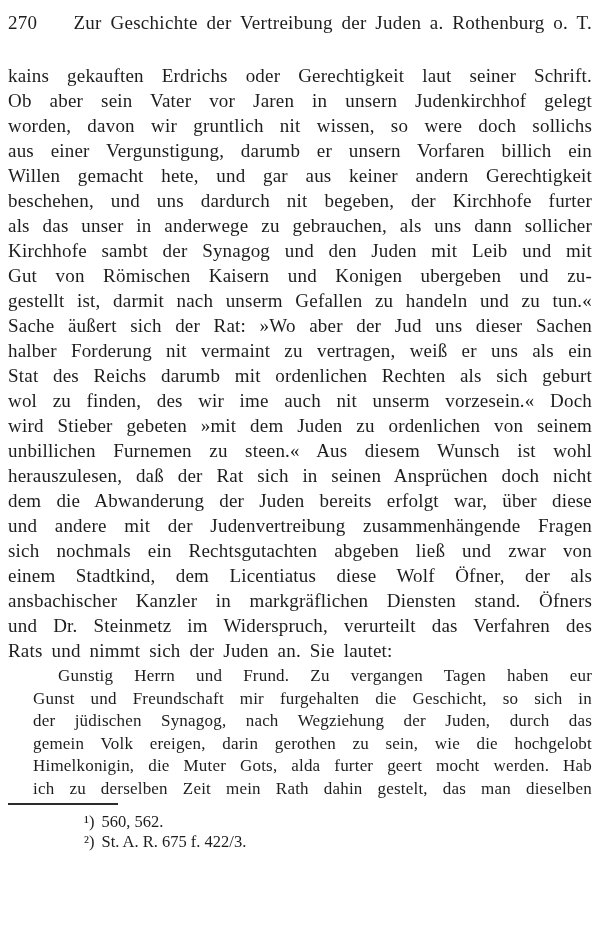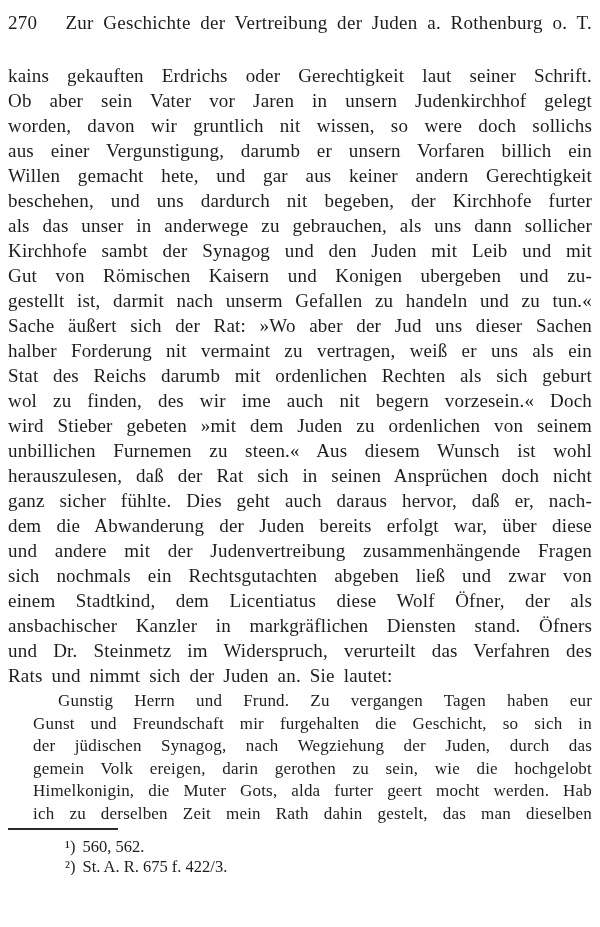--- a/index.html
+++ b/index.html
@@ -24,21 +24,21 @@
     align-items: baseline;
     font-size: 19px;
     line-height: 22px;
     letter-spacing: 0.3px;
   }
   .page-num {
     flex: 0 0 auto;
   }
   .running-head {
     flex: 1 1 auto;
-    margin-left: 28px;
+    margin-left: 36px;
     text-align: justify;
     text-align-last: justify;
     word-spacing: 2px;
   }
   .body-text {
     margin-top: 29px;
     font-size: 19px;
     line-height: 25px;
   }
   .line {
@@ -62,21 +62,21 @@
     text-indent: 25px;
   }
   .fn-rule {
     width: 110px;
     height: 2px;
     background: #2b2b2b;
     margin-top: 3px;
   }
   .footnotes {
     margin-top: 7px;
-    margin-left: 57px;
+    margin-left: 76px;
     font-size: 16.5px;
     line-height: 20px;
     font-family: Liberation Serif, serif;
   }
   .fn-marker {
     margin-right: 7px;
   }
 </style>
 </head>
 <body>
@@ -95,25 +95,24 @@
       <div class="line">aus einer Vergunstigung, darumb er unsern Vorfaren billich ein</div>
       <div class="line">Willen gemacht hete, und gar aus keiner andern Gerechtigkeit</div>
       <div class="line">beschehen, und uns dardurch nit begeben, der Kirchhofe furter</div>
       <div class="line">als das unser in anderwege zu gebrauchen, als uns dann sollicher</div>
       <div class="line">Kirchhofe sambt der Synagog und den Juden mit Leib und mit</div>
       <div class="line">Gut von Römischen Kaisern und Konigen ubergeben und zu-</div>
       <div class="line">gestellt ist, darmit nach unserm Gefallen zu handeln und zu tun.«</div>
       <div class="line">Sache äußert sich der Rat: »Wo aber der Jud uns dieser Sachen</div>
       <div class="line">halber Forderung nit vermaint zu vertragen, weiß er uns als ein</div>
       <div class="line">Stat des Reichs darumb mit ordenlichen Rechten als sich geburt</div>
-      <div class="line">wol zu finden, des wir ime auch nit begern vorzesein.« Doch</div>
+      <div class="line">wol zu finden, des wir ime auch nit unserm vorzesein.« Doch</div>
       <div class="line">wird Stieber gebeten »mit dem Juden zu ordenlichen von seinem</div>
       <div class="line">unbillichen Furnemen zu steen.« Aus diesem Wunsch ist wohl</div>
       <div class="line">herauszulesen, daß der Rat sich in seinen Ansprüchen doch nicht</div>
-      <div class="line">ganz sicher fühlte. Dies geht auch daraus hervor, daß er, nach-</div>
       <div class="line">dem die Abwanderung der Juden bereits erfolgt war, über diese</div>
       <div class="line">und andere mit der Judenvertreibung zusammenhängende Fragen</div>
       <div class="line">sich nochmals ein Rechtsgutachten abgeben ließ und zwar von</div>
       <div class="line">einem Stadtkind, dem Licentiatus diese Wolf Öfner, der als</div>
       <div class="line">ansbachischer Kanzler in markgräflichen Diensten stand. Öfners</div>
       <div class="line">und Dr. Steinmetz im Widerspruch, verurteilt das Verfahren des</div>
       <div class="line">Rats und nimmt sich der Juden an.  Sie lautet:</div>
     </div>
 
   <div class="quote-block">

